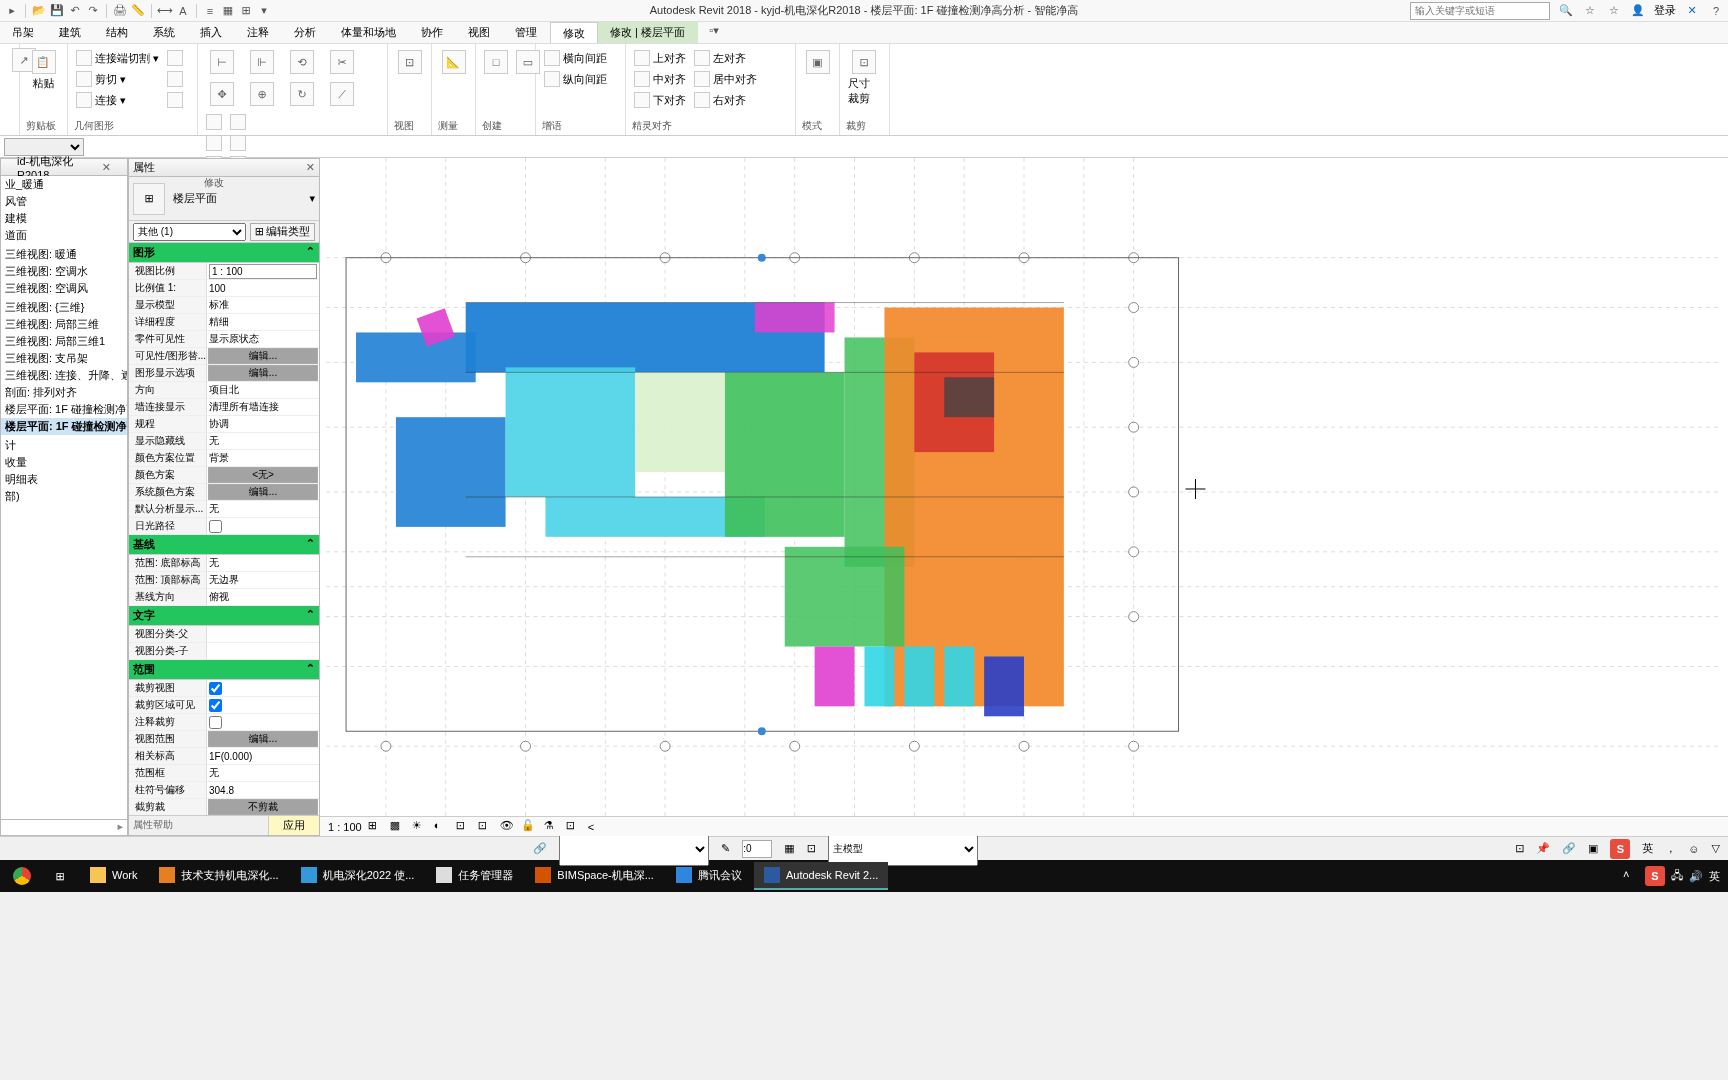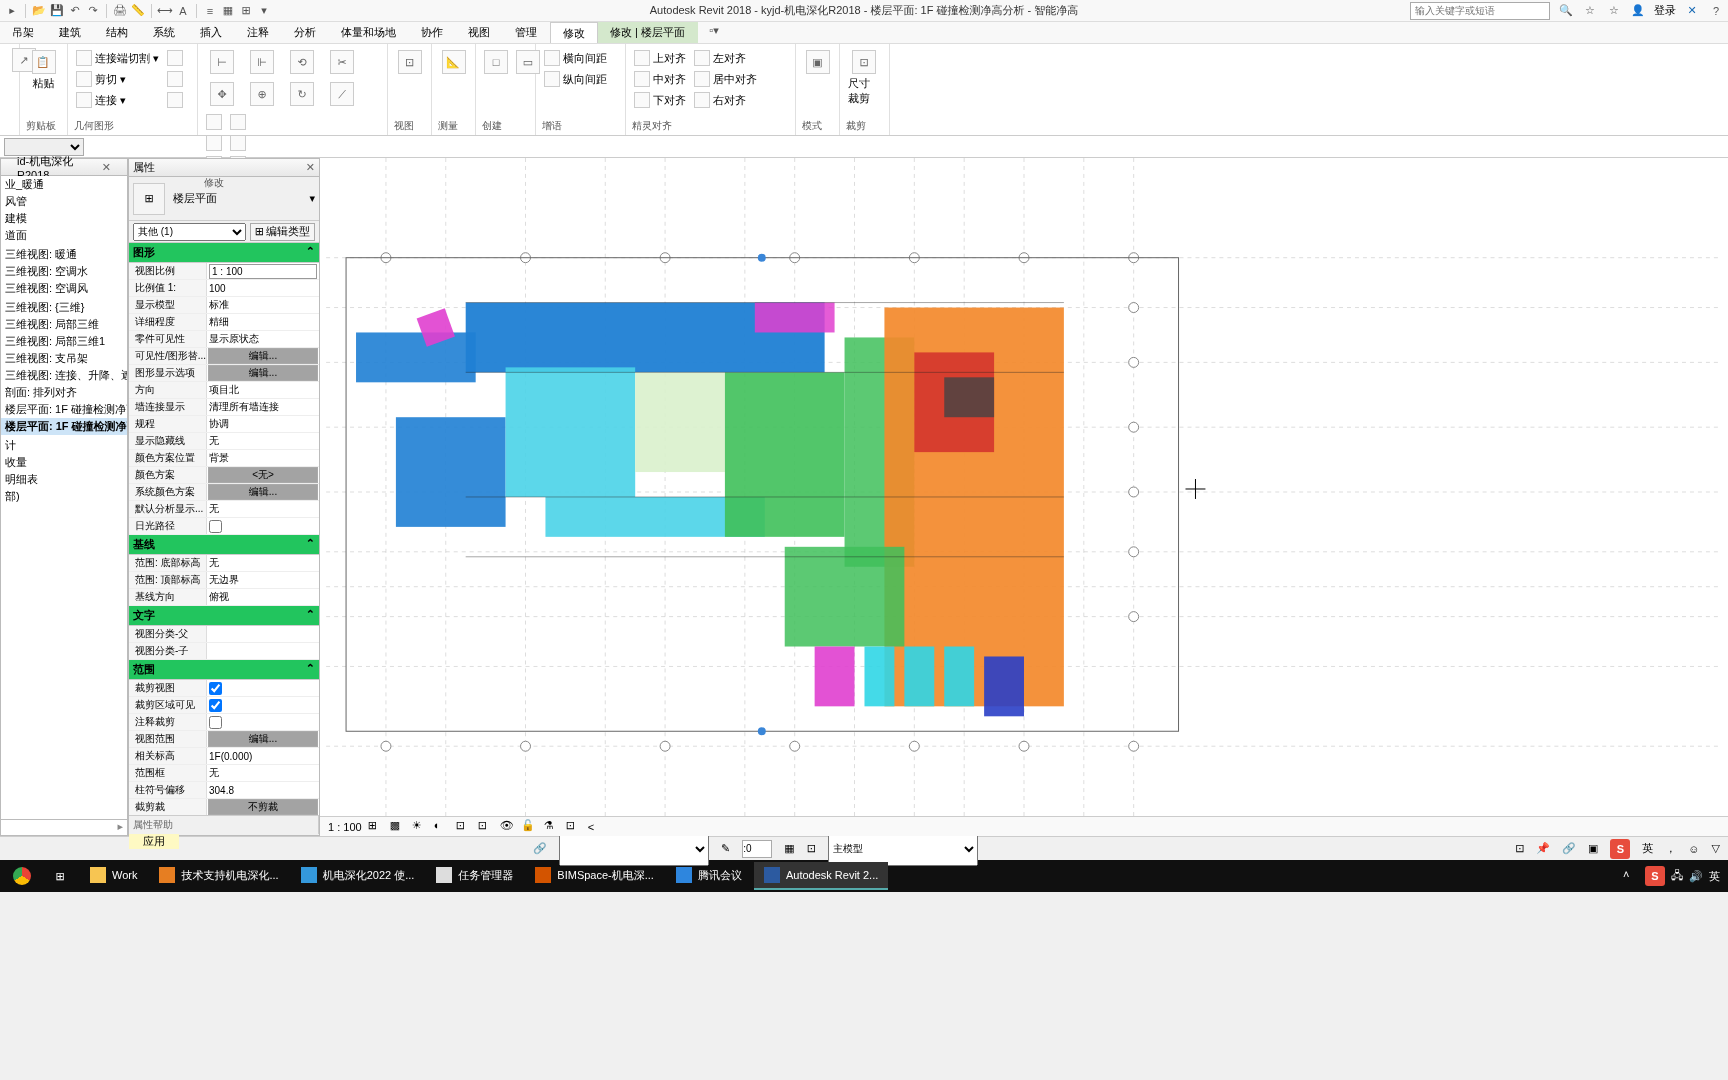--- a/index.html
+++ b/index.html
@@ -41,21 +41,21 @@
 .prop-filter select { flex: 1; height: 18px; font-size: 10px;}
 .edit-type-btn { height: 18px; padding: 0 4px; border: 1px solid #aaa; background: #f5f5f5; cursor: pointer; display:flex;align-items:center;gap:2px;}
 .prop-grid { flex: 1; overflow-y: auto; background: #fff; }
 .prop-group { background: #22c55e; padding: 2px 4px; font-size: 10px; font-weight: bold; display:flex; border-bottom:1px solid #ccc;}
 .prop-group .collapse { margin-left: auto; cursor: pointer;}
 .prop-row { display: flex; border-bottom: 1px solid #eee; height: 17px; align-items: center; }
 .prop-name { width: 78px; padding-left: 6px; font-size: 10px; overflow: hidden; white-space: nowrap; background:#f5f5f5; height:100%;display:flex;align-items:center;border-right:1px solid #ddd;}
 .prop-val { flex: 1; padding: 0 2px; font-size: 10px; display:flex;align-items:center;}
 .prop-val input[type="text"] { width: 100%; border: 1px solid #999; height: 15px; font-size: 10px; padding:0 2px;}
 .prop-val.btn { justify-content: center; border:1px solid #aaa; background:#a3a3a3; margin:1px; cursor:pointer;}
-.prop-footer { height: 20px; display: flex; border-top: 1px solid #ccc; flex-direction: column;}
+.prop-footer { height: 20px; display: flex; border-top: 1px solid #ccc;}
 .prop-footer-help { flex: 1; padding: 2px 4px; font-size: 10px; color: #666; border-right:1px solid #ccc;}
 .prop-footer-apply { width: 50px; display:flex;align-items:center;justify-content:center;cursor:pointer;background:#fef9c3;}
 .canvas-col { flex: 1; display: flex; flex-direction: column; background: #fff; position: relative; }
 .canvas { flex: 1; position: relative; overflow: hidden; }
 .floorplan { position: absolute; left: 0; top: 0; width: 100%; height: 100%; }
 .elev-list { position: absolute; right: 90px; top: 172px; font-size: 11px; color: #222; }
 .elev-list div { margin-bottom: 6px; font-family: monospace;}
 .viewbar { height: 20px; border-top: 1px solid #ccc; display: flex; align-items: center; padding: 0 8px; gap: 6px; background: #f9f9f9; }
 .viewbar .ico { width: 16px; height: 16px; cursor: pointer; }
 .statusbar { height: 24px; background: #f0f0f0; border-top: 1px solid #ccc; display: flex; align-items: center; padding: 0 8px; gap: 12px; }

